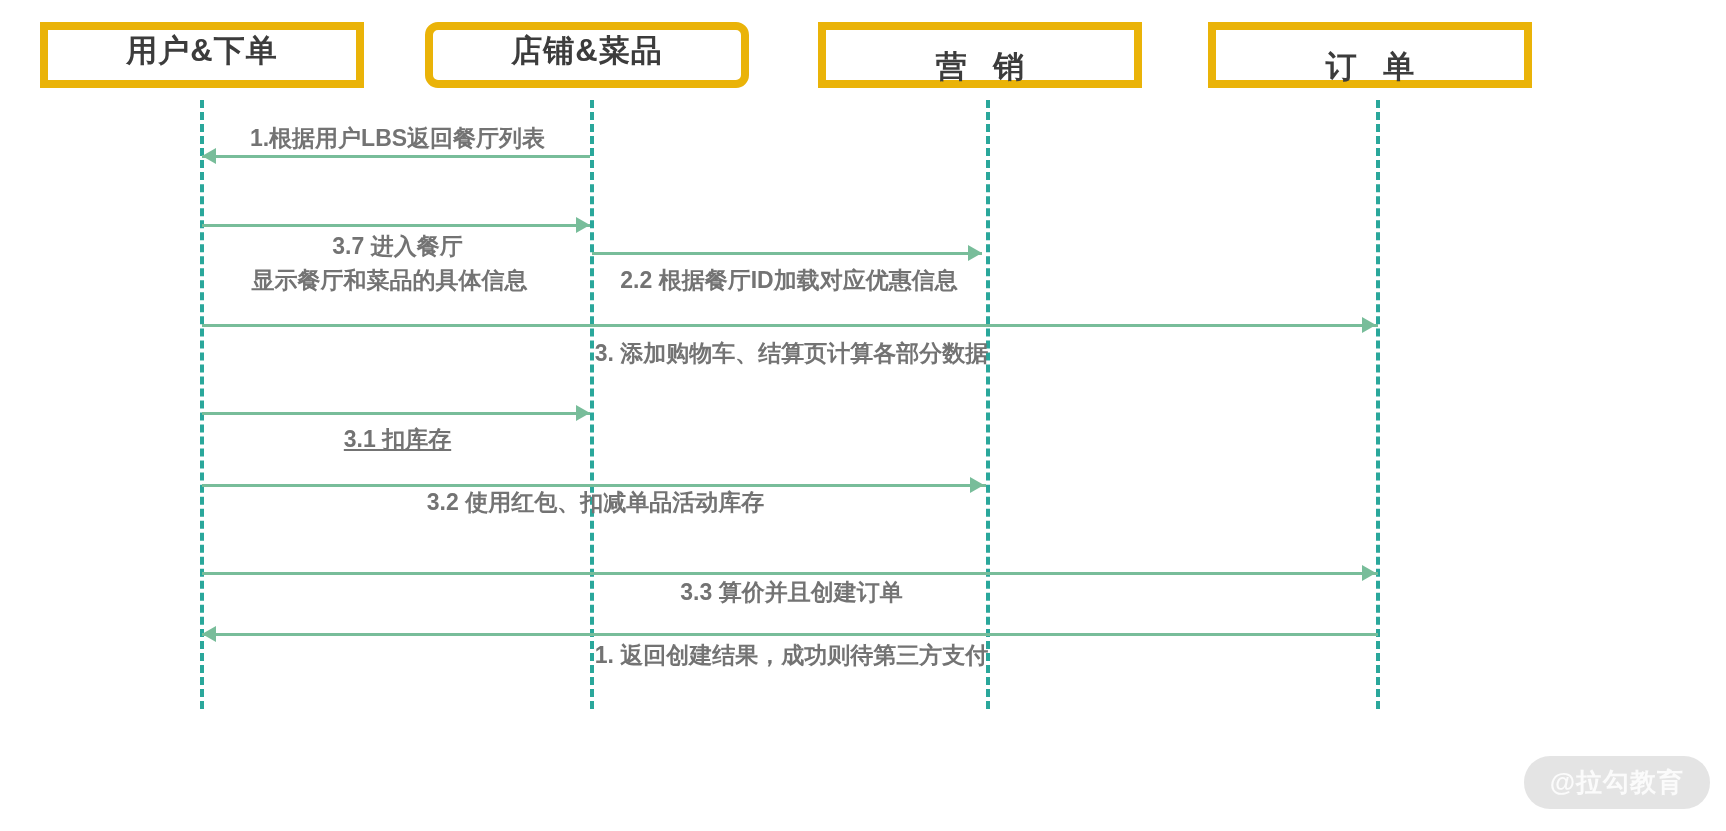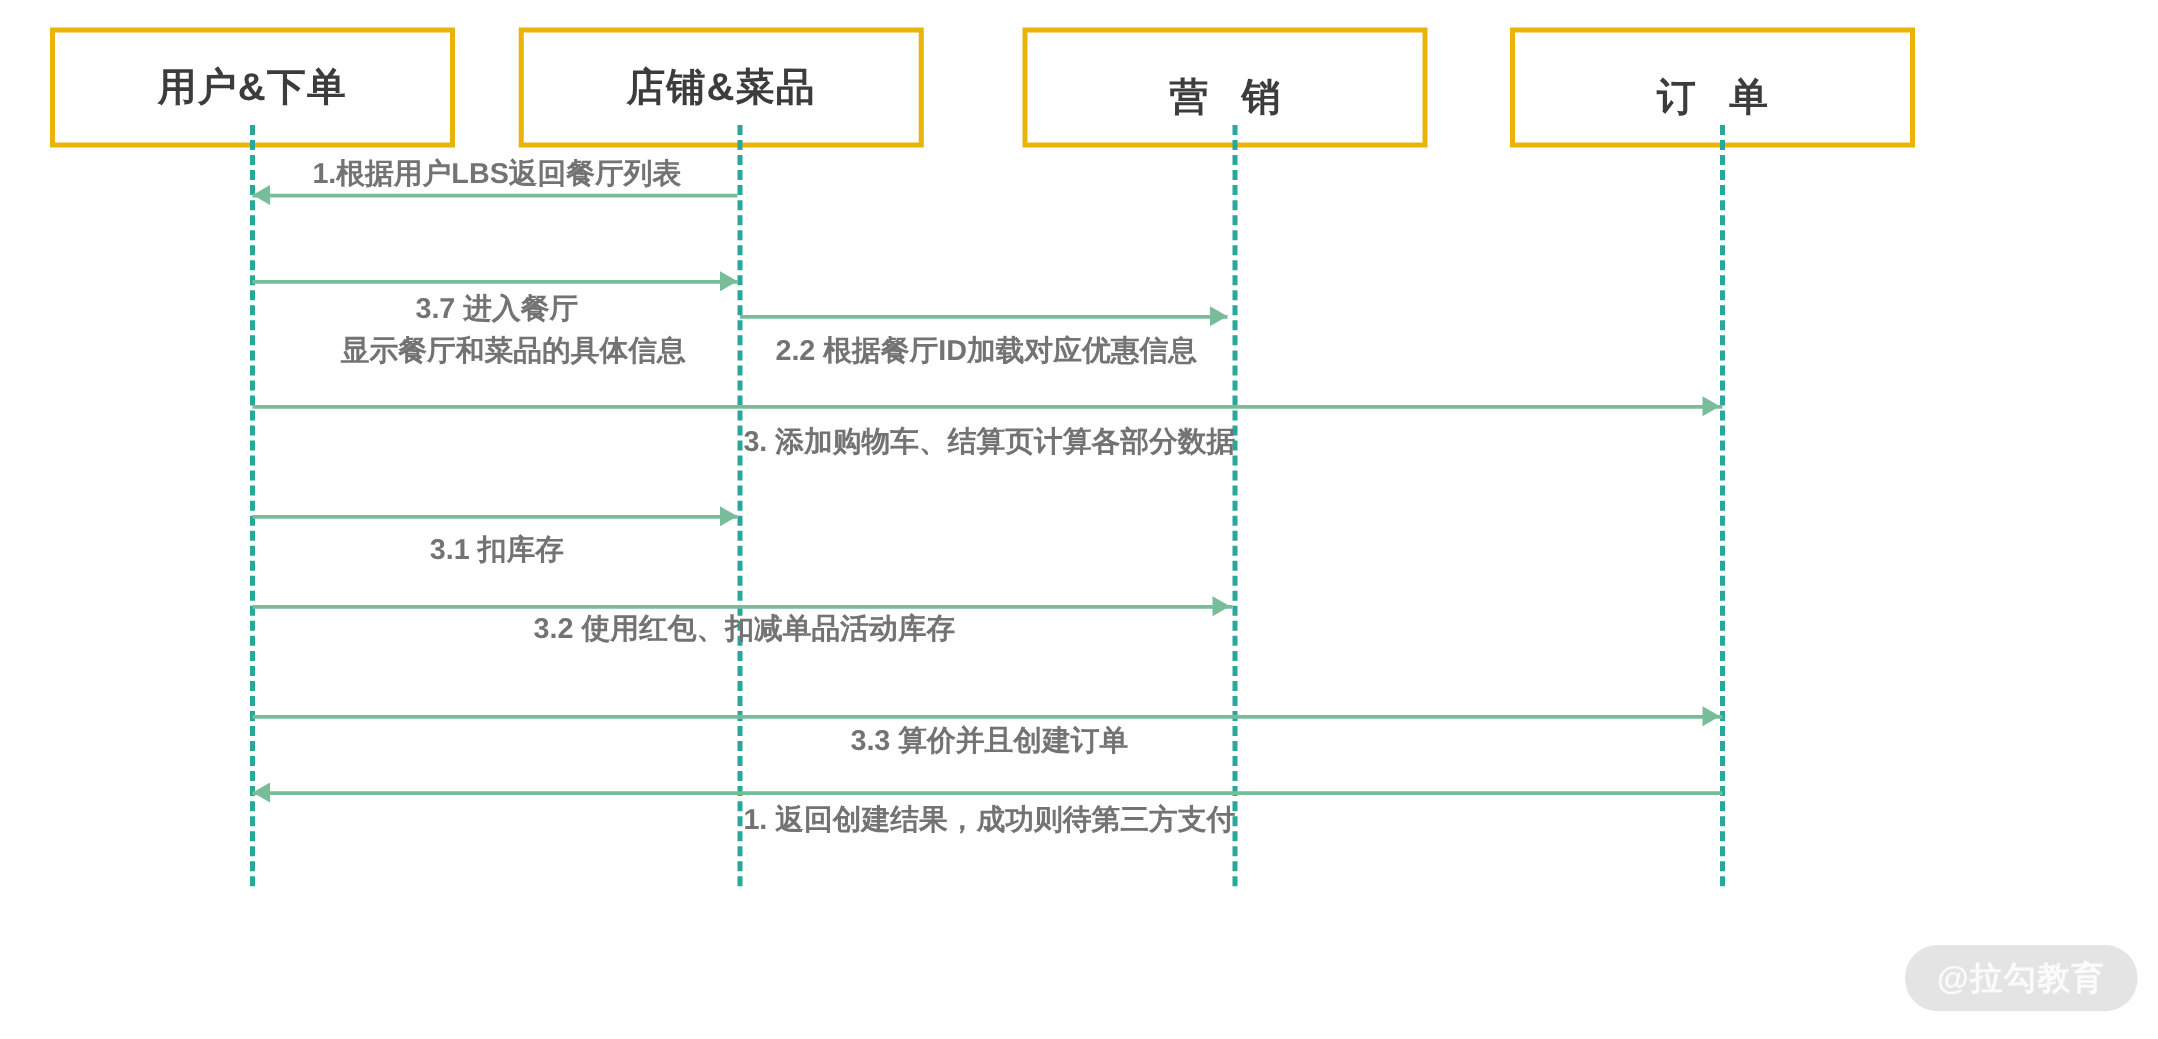--- a/index.html
+++ b/index.html
@@ -16,26 +16,25 @@
     width: 1726px;
     height: 831px;
     background: #ffffff;
     overflow: hidden;
   }
 
   
   .participant {
     position: absolute;
     box-sizing: border-box;
-    border: 4px solid #eab308;
+    border: 8px solid #eab308;
     background: #ffffff;
     display: flex;
-    align-items: center;
     justify-content: center;
-    height: 96px;
+    height: 66px;
     top: 22px;
   }
   .participant .ptitle {
     font-size: 31px;
     font-weight: bold;
     color: #3c3c3c;
     letter-spacing: 1px;
     white-space: nowrap;
   }
   .participant.spaced .ptitle { letter-spacing: 9px; text-indent: 9px; margin-top: 16px; }
@@ -95,21 +94,21 @@
 </style>
 </head>
 <body>
 
 <div id="canvas">
 
   <div class="participant" style="left:40px; width:324px;">
     <span class="ptitle">用户&amp;下单</span>
   </div>
 
-  <div class="participant" style="left:415px; width:324px;">
+  <div class="participant" style="left:425px; width:324px;border-radius:13px;">
     <span class="ptitle">店铺&amp;菜品</span>
   </div>
 
   <div class="participant spaced" style="left:818px; width:324px;">
     <span class="ptitle">营 销</span>
   </div>
 
   <div class="participant spaced" style="left:1208px; width:324px;">
     <span class="ptitle">订 单</span>
   </div>
@@ -119,33 +118,33 @@
   <div class="lifeline" style="left:986px; height:609px;"></div>
   <div class="lifeline" style="left:1376px; height:609px;"></div>
 
   <div class="msg-line" style="left:202px; top:155px; width:388px;"></div>
   <div class="arrowhead left" style="left:202px; top:148px;"></div>
   <div class="msg-label" style="left:204px; top:121px; width:387px;">1.根据用户LBS返回餐厅列表</div>
 
   <div class="msg-line" style="left:202px; top:224px; width:388px;"></div>
   <div class="arrowhead right" style="left:576px; top:217px;"></div>
   <div class="msg-label two-line" style="left:204px; top:228px; width:387px;">3.7 进入餐厅</div>
-  <div class="msg-label two-line" style="left:217px; top:262px; width:387px;text-align:center;">显示餐厅和菜品的具体信息</div>
+  <div class="msg-label two-line" style="left:196px; top:262px; width:387px;text-align:center;">显示餐厅和菜品的具体信息</div>
 
   <div class="msg-line" style="left:592px; top:252px; width:390px;"></div>
   <div class="arrowhead right" style="left:968px; top:245px;"></div>
   <div class="msg-label" style="left:592px; top:263px; width:394px;">2.2 根据餐厅ID加载对应优惠信息</div>
 
   <div class="msg-line" style="left:202px; top:324px; width:1176px;"></div>
   <div class="arrowhead right" style="left:1362px; top:317px;"></div>
   <div class="msg-label" style="left:204px; top:336px; width:1175px;">3. 添加购物车、结算页计算各部分数据</div>
 
   <div class="msg-line" style="left:202px; top:412px; width:388px;"></div>
   <div class="arrowhead right" style="left:576px; top:405px;"></div>
-  <div class="msg-label" style="left:204px; top:422px; width:387px;">3.1 扣库存</div>
+  <div class="msg-label" style="left:204px; top:422px; width:387px;text-decoration:underline;">3.1 扣库存</div>
 
   <div class="msg-line" style="left:202px; top:484px; width:784px;"></div>
   <div class="arrowhead right" style="left:970px; top:477px;"></div>
   <div class="msg-label" style="left:204px; top:485px; width:783px;">3.2 使用红包、扣减单品活动库存</div>
 
   <div class="msg-line" style="left:202px; top:572px; width:1176px;"></div>
   <div class="arrowhead right" style="left:1362px; top:565px;"></div>
   <div class="msg-label" style="left:204px; top:575px; width:1175px;">3.3 算价并且创建订单</div>
 
   <div class="msg-line" style="left:202px; top:633px; width:1176px;"></div>

